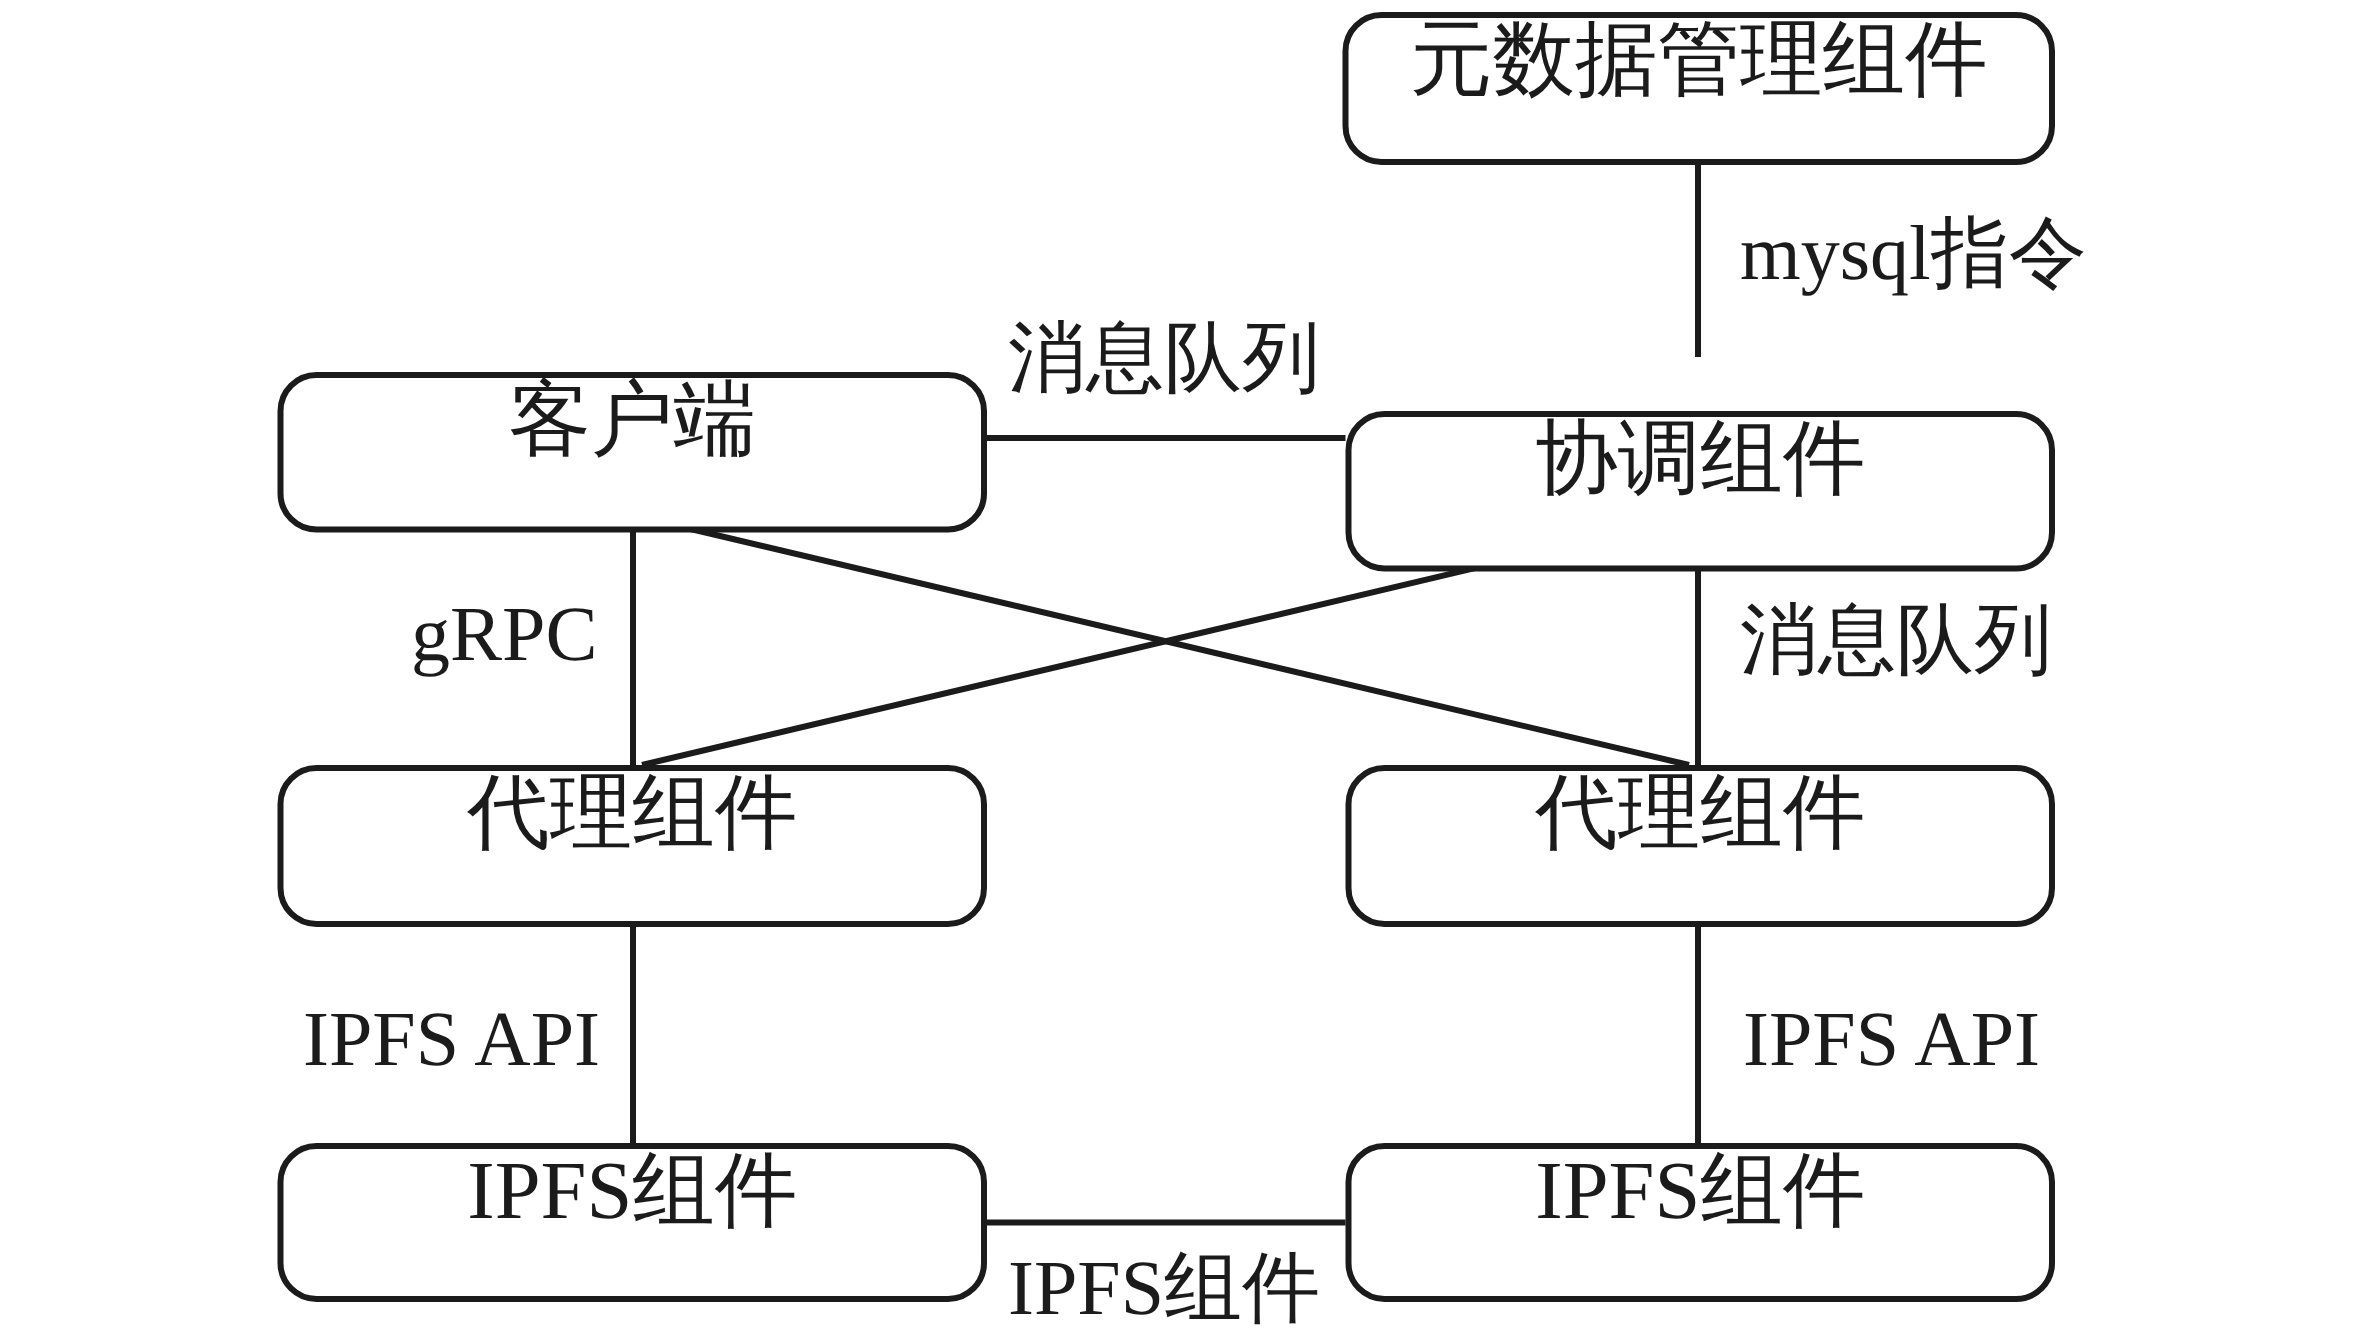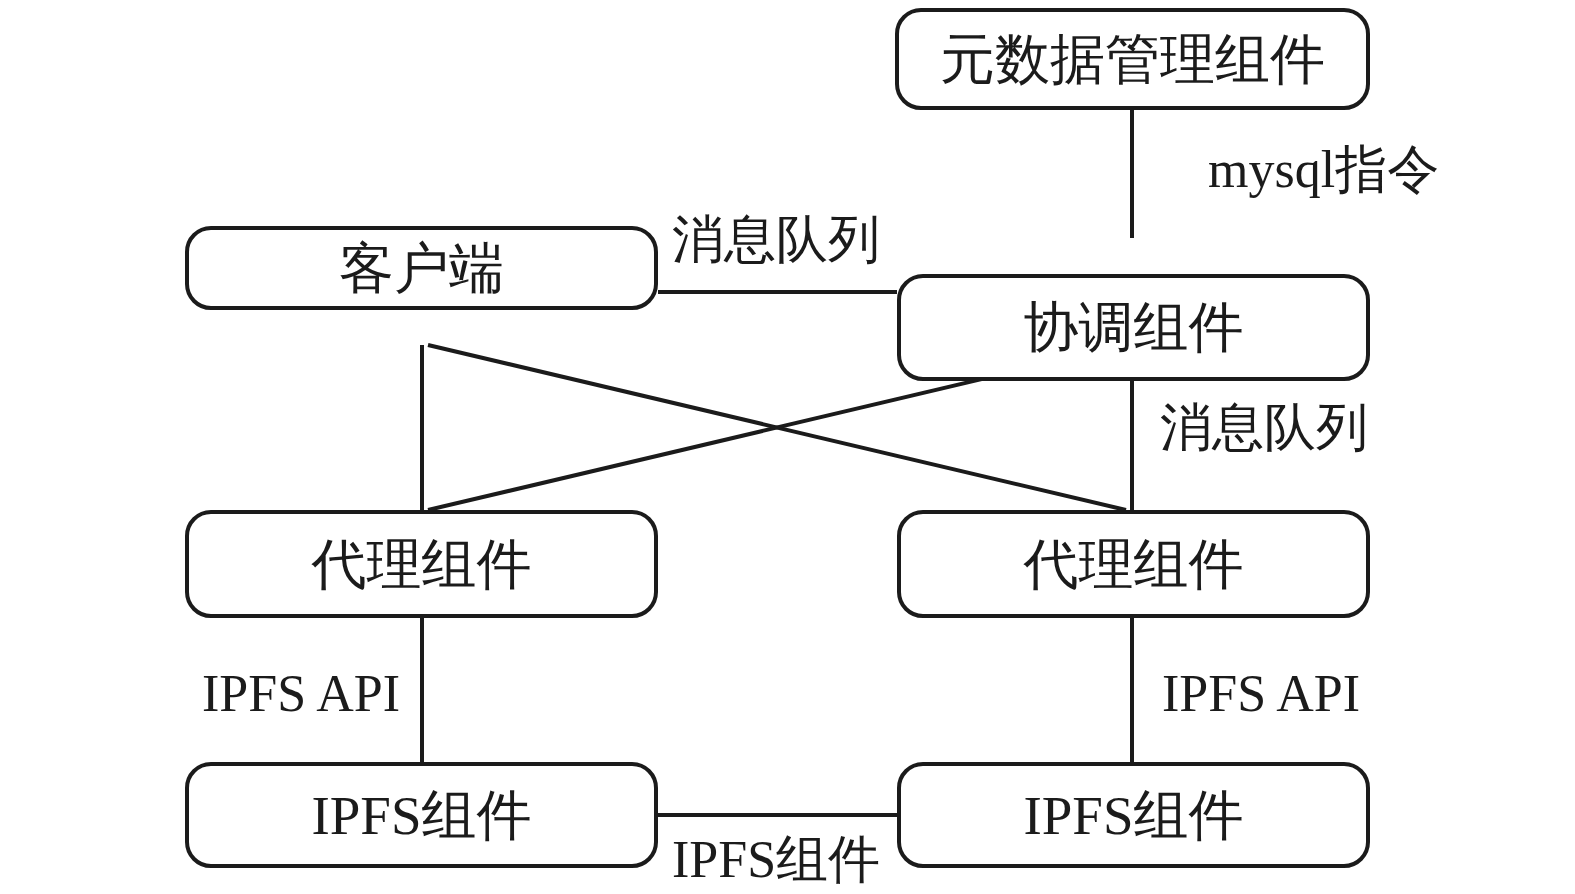--- a/index.html
+++ b/index.html
@@ -27,43 +27,42 @@
     stroke: var(--ink, #1b1b1b);
     stroke-width: 4;
   }
   .node {
     position: absolute;
     box-sizing: border-box;
     background: var(--bg, #ffffff);
     border: 4px solid var(--ink, #1b1b1b);
     border-radius: 26px;
     display: flex;
-    align-items: center;
     justify-content: center;
     font-size: 55px;
     line-height: 1;
     white-space: nowrap;
   }
   .edge-label {
     position: absolute;
     font-size: 52px;
     line-height: 1.15;
     white-space: nowrap;
     background: var(--bg, #ffffff);
   }
   
   .n-metadata   { left: 895px;  top: 8px;   width: 475px; height: 102px; }
-  .n-client     { left: 185px;  top: 226px; width: 473px; height: 84px; }
+  .n-client     { left: 185px;  top: 248px; width: 473px; height: 107px; }
   .n-coord      { left: 897px;  top: 238px; width: 473px; height: 107px; margin-top: 36px; }
   .n-proxy-l    { left: 185px;  top: 510px; width: 473px; height: 108px; }
   .n-proxy-r    { left: 897px;  top: 510px; width: 473px; height: 108px; }
   .n-ipfs-l     { left: 185px;  top: 762px; width: 473px; height: 106px; }
   .n-ipfs-r     { left: 897px;  top: 762px; width: 473px; height: 106px; }
   
-  .l-mysql      { left: 1160px; top: 140px; margin-left: 48px; }
+  .l-mysql      { left: 1160px; top: 140px; }
   .l-mq-top     { left: 672px;  top: 210px; }
   .l-grpc       { left: 274px;  top: 394px; }
   .l-mq-right   { left: 1160px; top: 398px; }
   .l-api-left   { left: 202px;  top: 664px; }
   .l-api-right  { left: 1162px; top: 664px; }
   .l-protocol   { left: 672px;  top: 830px; }
 </style>
 </head>
 <body>
 
@@ -98,18 +97,19 @@
   </div>
   <div class="node n-ipfs-l">
     <span>IPFS组件</span>
   </div>
   <div class="node n-ipfs-r">
     <span>IPFS组件</span>
   </div>
 
   <div class="edge-label l-mysql">mysql指令</div>
   <div class="edge-label l-mq-top">消息队列</div>
+  <div class="edge-label l-grpc">gRPC</div>
   <div class="edge-label l-mq-right">消息队列</div>
   <div class="edge-label l-api-left">IPFS API</div>
   <div class="edge-label l-api-right">IPFS API</div>
   <div class="edge-label l-protocol">IPFS组件</div>
 
 </div>
 
 </body></html>

